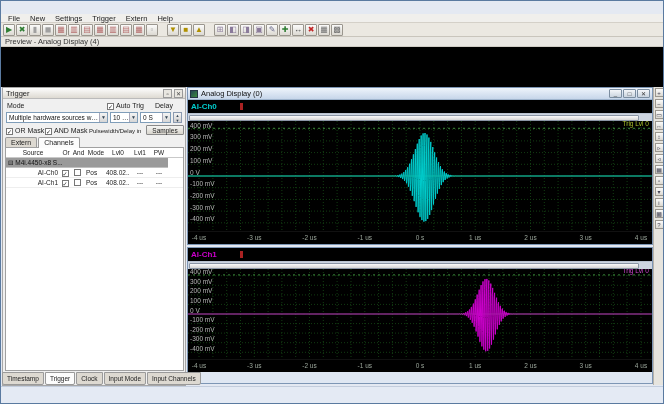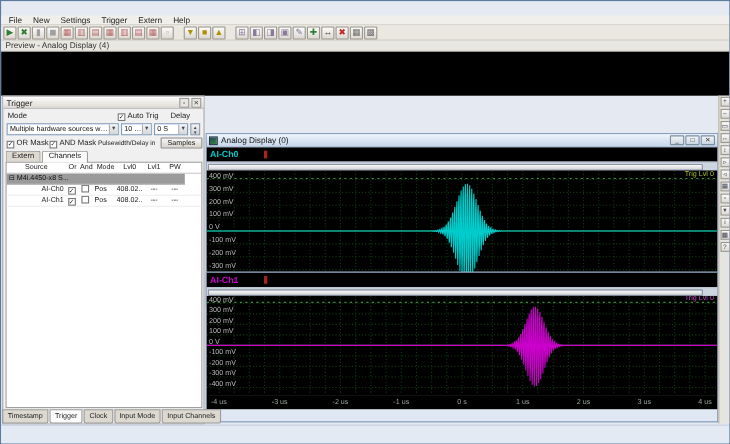--- a/index.html
+++ b/index.html
@@ -216,21 +216,21 @@
   </div>
 
   <div class="bottom-tabs" id="bottom-tabs">
       <div class="btab">Timestamp</div>
       <div class="btab active">Trigger</div>
       <div class="btab">Clock</div>
       <div class="btab">Input Mode</div>
       <div class="btab">Input Channels</div>
     </div>
 
-  <div class="display-win" style="top:86px;height:158px;margin-top:34px;" id="dw0">
+  <div class="display-win" style="top:86px;height:158px;" id="dw0">
       <div class="dw-title">
         <div class="dw-icon"></div>
         <div class="dw-text">Analog Display (0)</div>
         <div class="winbtns">
           <div class="winbtn">_</div>
           <div class="winbtn">□</div>
           <div class="winbtn">✕</div>
         </div>
       </div>
       <div class="channel-bar">

